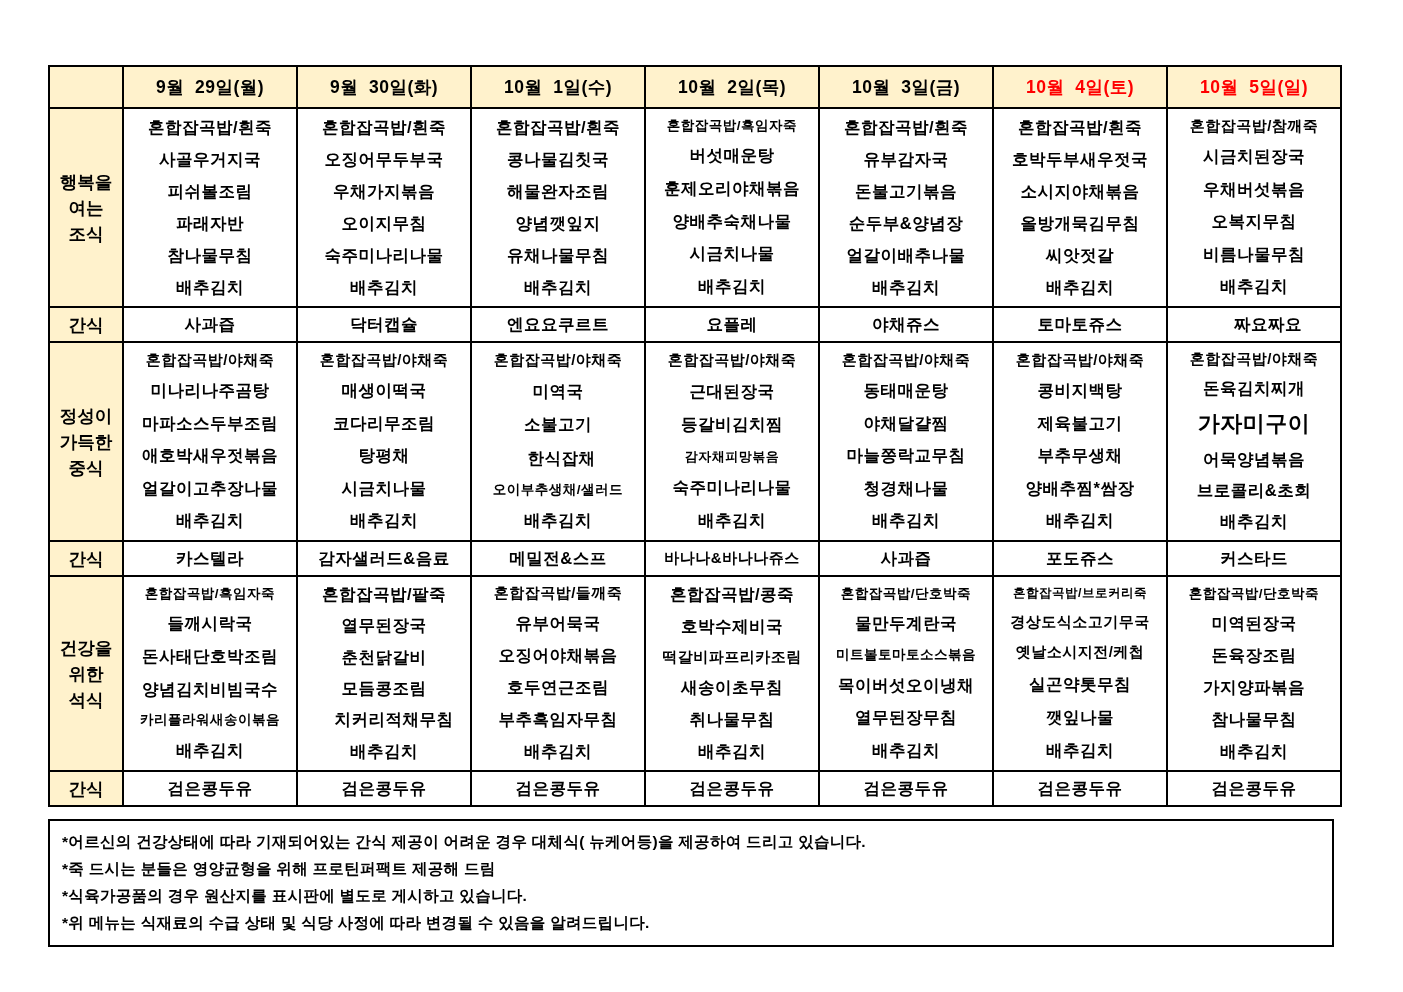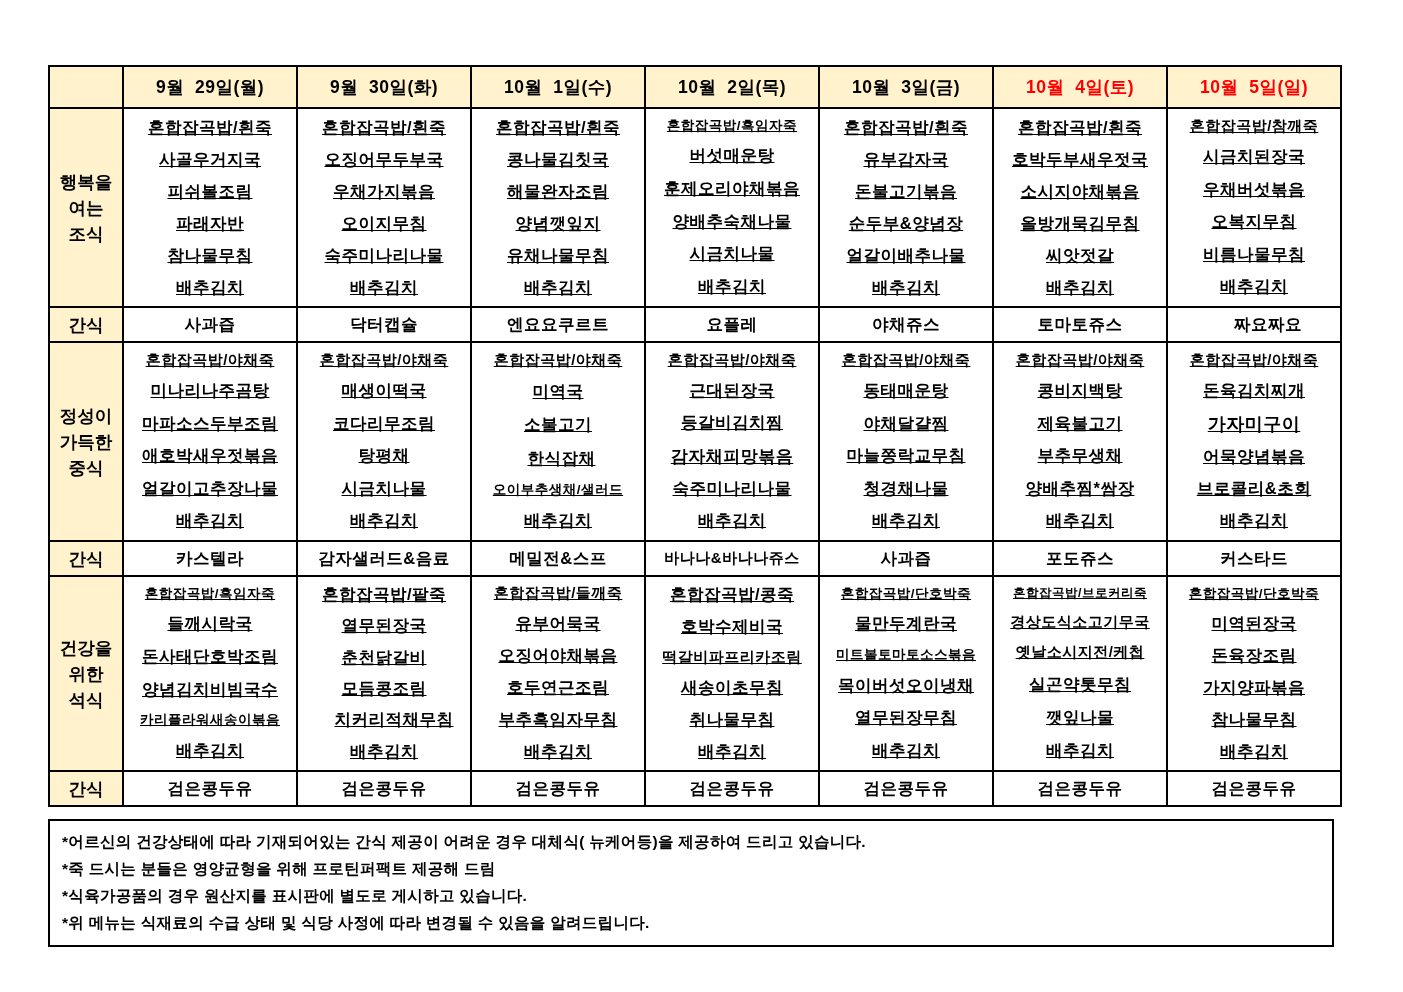--- a/index.html
+++ b/index.html
@@ -43,21 +43,20 @@
   tr.r-meal-0 .menu-lines, tr.r-meal-2 .menu-lines{height:192px;}
   tr.r-meal-4 .menu-lines{height:188px;}
   tr.r-meal-0{height:199px;} tr.r-meal-2{height:199px;} tr.r-meal-4{height:195px;}
   tr.r-snack{height:35px;}
   .menu-lines{
     display:flex;
     flex-direction:column;
     justify-content:space-around;
     align-items:center;
     padding:2px 3px;
-    text-decoration:underline;
   }
   .menu-line{
     font-size:16.5px;
     letter-spacing:0.5px;
     white-space:nowrap;
   }
   .snack-cell{
     font-size:16.5px;
     letter-spacing:0.5px;
   }
@@ -218,21 +217,21 @@
               <div class="menu-line" style="font-size: 16.5px; margin-left: 7px;">한식잡채</div>
               <div class="menu-line" style="font-size: 13.5px;">오이부추생채/샐러드</div>
               <div class="menu-line" style="font-size: 16.5px;">배추김치</div>
             </div>
           </td>
           <td>
             <div class="menu-lines">
               <div class="menu-line" style="font-size: 15px;">혼합잡곡밥/야채죽</div>
               <div class="menu-line" style="font-size: 16.5px;">근대된장국</div>
               <div class="menu-line" style="font-size: 16.5px;">등갈비김치찜</div>
-              <div class="menu-line" style="font-size: 17px;">감자채피망볶음</div>
+              <div class="menu-line" style="font-size: 13px;">감자채피망볶음</div>
               <div class="menu-line" style="font-size: 16.5px;">숙주미나리나물</div>
               <div class="menu-line" style="font-size: 16.5px;">배추김치</div>
             </div>
           </td>
           <td>
             <div class="menu-lines">
               <div class="menu-line" style="font-size: 15px;">혼합잡곡밥/야채죽</div>
               <div class="menu-line" style="font-size: 16.5px;">동태매운탕</div>
               <div class="menu-line" style="font-size: 16.5px;">야채달걀찜</div>
               <div class="menu-line" style="font-size: 16.5px;">마늘쫑락교무침</div>
@@ -247,21 +246,21 @@
               <div class="menu-line" style="font-size: 16.5px;">제육불고기</div>
               <div class="menu-line" style="font-size: 16.5px;">부추무생채</div>
               <div class="menu-line" style="font-size: 16.5px;">양배추찜*쌈장</div>
               <div class="menu-line" style="font-size: 16.5px;">배추김치</div>
             </div>
           </td>
           <td>
             <div class="menu-lines">
               <div class="menu-line" style="font-size: 15px;">혼합잡곡밥/야채죽</div>
               <div class="menu-line" style="font-size: 16.5px; text-align: right;">돈육김치찌개</div>
-              <div class="menu-line" style="font-size: 18px;">가자미구이</div>
+              <div class="menu-line" style="font-size: 22px;">가자미구이</div>
               <div class="menu-line" style="font-size: 16.5px;">어묵양념볶음</div>
               <div class="menu-line" style="font-size: 16.5px;">브로콜리&amp;초회</div>
               <div class="menu-line" style="font-size: 16.5px;">배추김치</div>
             </div>
           </td>
         </tr>
         <tr class="r-snack">
           <th class="rowlabel">간식</th>
           <td class="snack-cell" style="font-size: 16.5px;">카스텔라</td>
           <td class="snack-cell" style="font-size: 16.5px;">감자샐러드&amp;음료</td>

